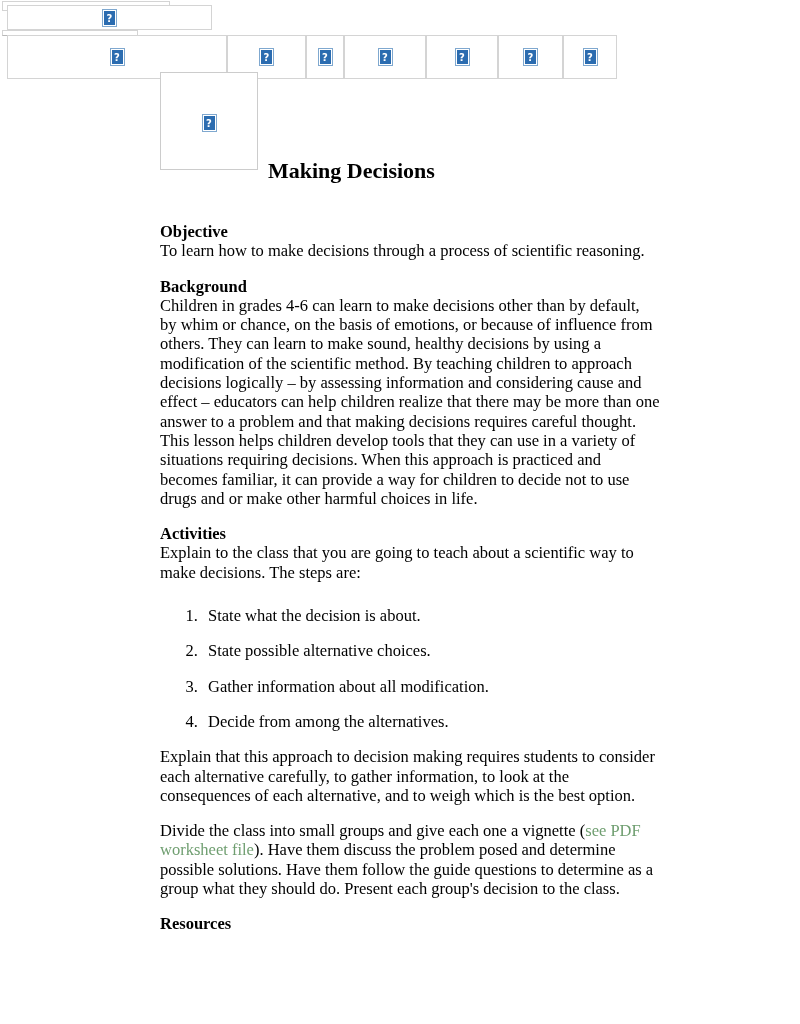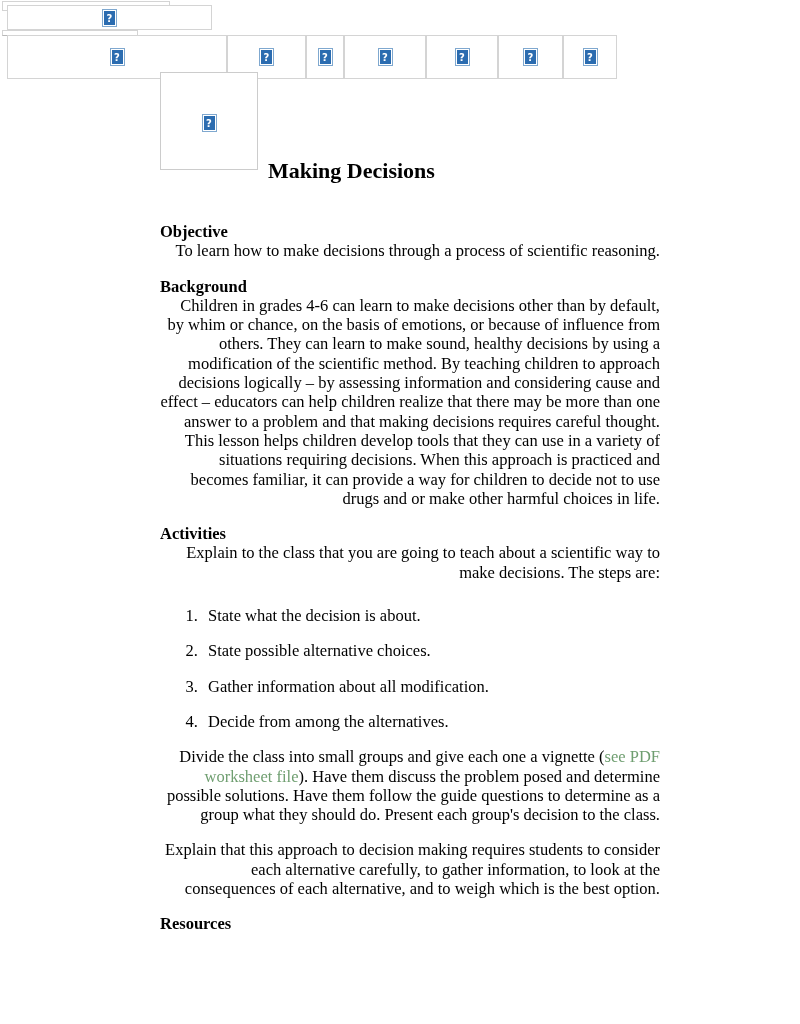--- a/index.html
+++ b/index.html
@@ -146,21 +146,20 @@
     font-size: 16.5px;
     font-weight: bold;
     margin: 0;
     padding: 0;
     line-height: 19.3px;
   }
 
   p.para {
     margin: 0 0 16px 0;
     padding: 0;
-    text-align: right;
   }
   p.para.tight { margin-bottom: 0; }
 
   ol.steps {
     margin: 24px 0 14px 0;
     padding-left: 42px;
   }
   ol.steps li {
     margin: 0 0 16px 0;
     padding-left: 6px;
@@ -251,20 +250,20 @@
     <h2 class="sect">Activities</h2>
     <p class="para tight">Explain to the class that you are going to teach about a scientific way to make decisions. The steps are:</p>
 
     <ol class="steps">
       <li>State what the decision is about.</li>
       <li>State possible alternative choices.</li>
       <li>Gather information about all modification.</li>
       <li>Decide from among the alternatives.</li>
     </ol>
 
+    <p class="para">Explain that this approach to decision making requires students to consider each alternative carefully, to gather information, to look at the consequences of each alternative, and to weigh which is the best option.</p>
+
     <p class="para"><span>Divide the class into small groups and give each one a vignette (</span><a class="pdflink" href="#">see PDF worksheet file</a><span>). Have them discuss the problem posed and determine possible solutions. Have them follow the guide questions to determine as a group what they should do. Present each group's decision to the class.</span></p>
-
-    <p class="para">Explain that this approach to decision making requires students to consider each alternative carefully, to gather information, to look at the consequences of each alternative, and to weigh which is the best option.</p>
 
     <h2 class="sect">Resources</h2>
 
   </div>
 </div>
 
 </body></html>

